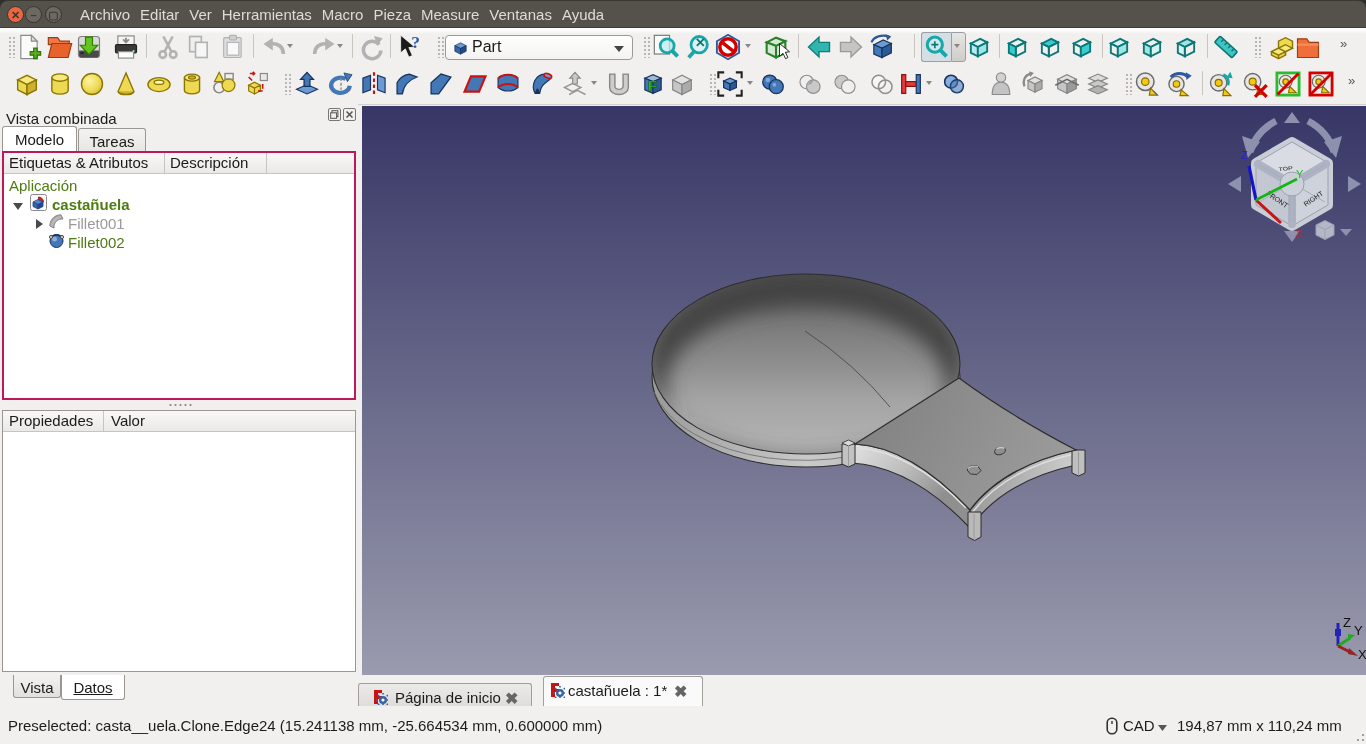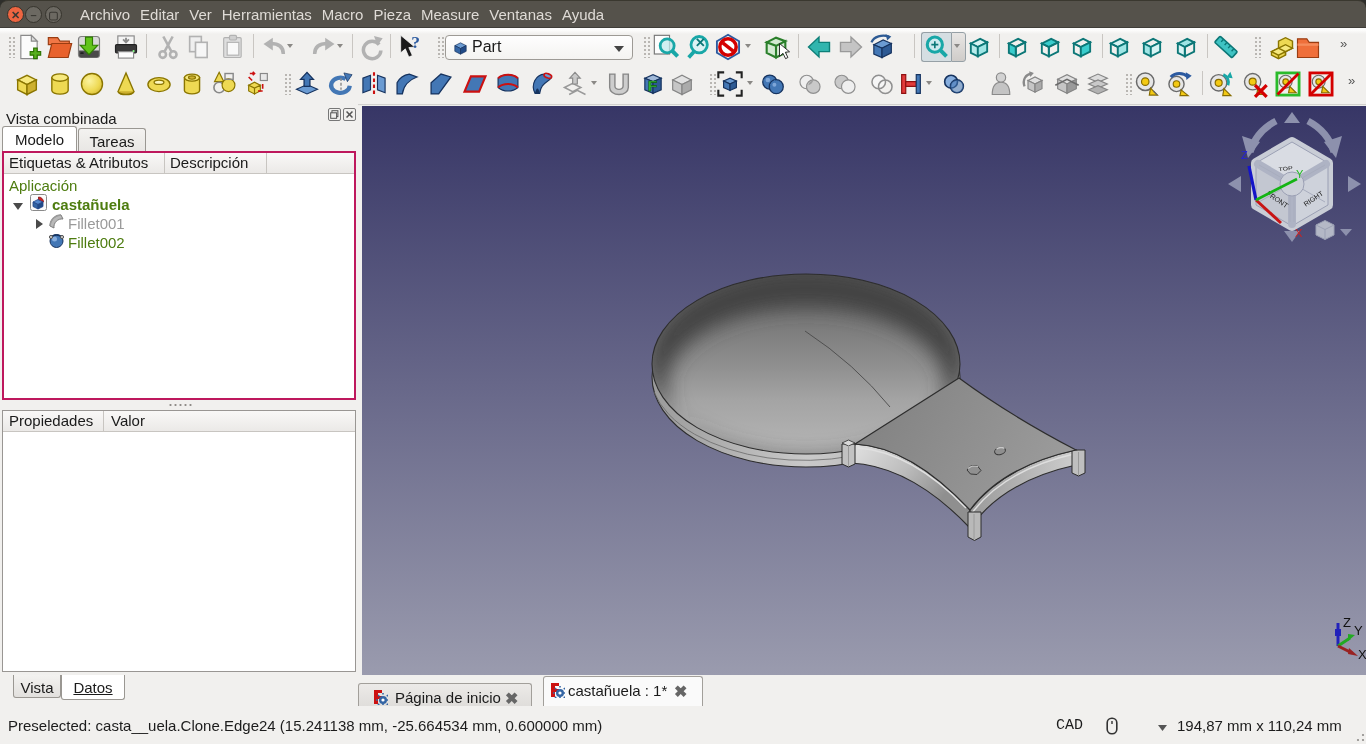--- a/index.html
+++ b/index.html
@@ -672,21 +672,21 @@
         <span class="mdix" style="left:130px;">✖</span>
       </div>
   </div>
 
   <div id="statusbar">
     <div id="status-left">Preselected: casta__uela.Clone.Edge24 (15.241138 mm, -25.664534 mm, 0.600000 mm)</div>
     <svg width="12" height="18" viewBox="0 0 12 18" style="position:absolute;left:1106px;top:11px;">
         <rect x="1.2" y="1.2" width="9.6" height="15.6" rx="4.5" fill="none" stroke="#333" stroke-width="1.6"></rect>
         <path d="M6 4 v3" stroke="#333" stroke-width="1.4"></path>
       </svg>
-<span style="position:absolute;left:1056px;top:11px;font-family:Liberation Mono, monospace;">CAD</span>
+<span style="position:absolute;left:1123px;top:11px;">CAD</span>
 <svg width="9" height="6" viewBox="0 0 9 6" style="position:absolute;left:1158px;top:19px;">
         <path d="M0 0 h9 L4.5 6z" fill="#555"></path>
       </svg>
 <span style="position:absolute;left:1177px;top:11px;">194,87 mm x 110,24 mm</span>
 <svg width="16" height="16" viewBox="0 0 16 16" style="position:absolute;left:1350px;top:26px;">
         <g fill="#8f8d8a">
           <circle cx="13" cy="3" r="1.1"></circle>
           <circle cx="8" cy="8" r="1.1"></circle>
           <circle cx="13" cy="8" r="1.1"></circle>
           <circle cx="3" cy="13" r="1.1"></circle>

